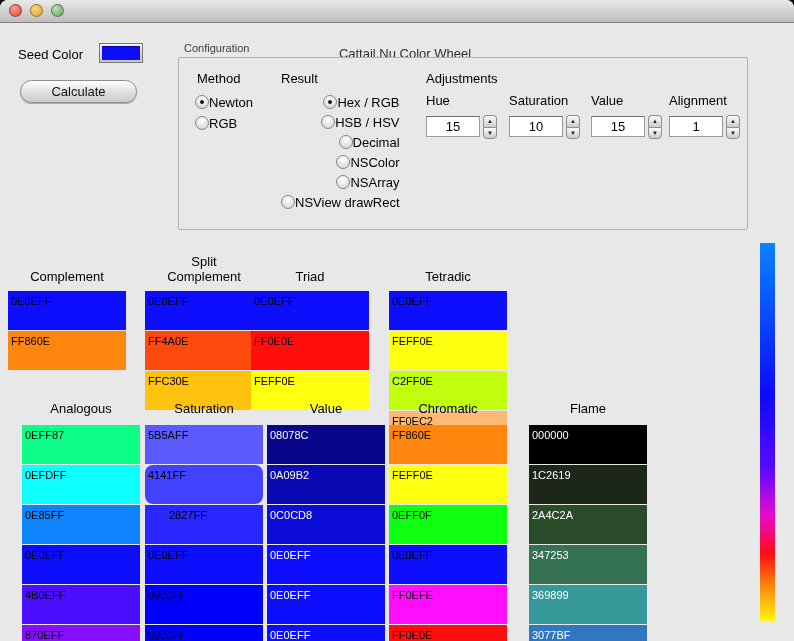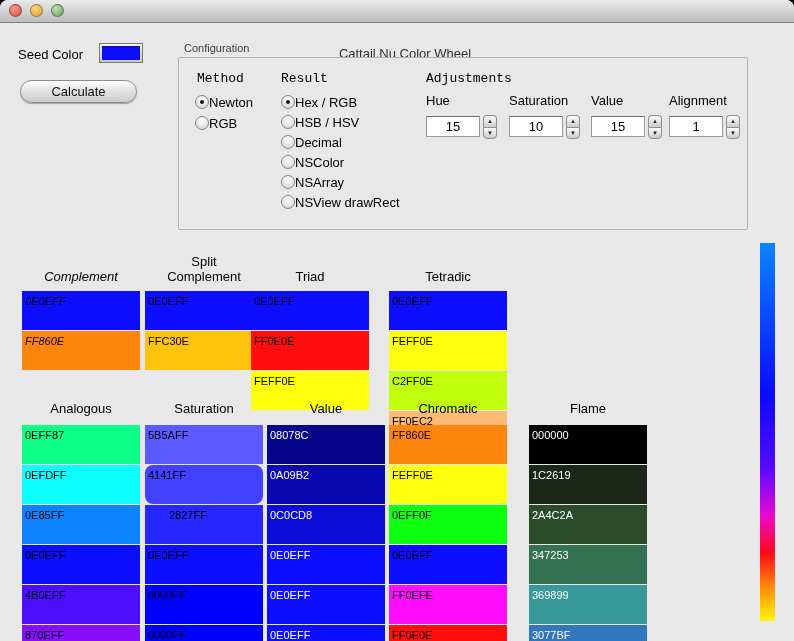--- a/index.html
+++ b/index.html
@@ -26,27 +26,27 @@
   .seed-fill{width:100%;height:100%;box-shadow:inset 0 1px 2px rgba(0,0,0,.45);}
   .aqua-btn{position:absolute;left:20px;top:57px;width:117px;height:23px;
     border-radius:12px;border:1px solid #8d8d8d;
     background:linear-gradient(#ffffff,#e3e3e3 45%,#cdcdcd);
     font:13px "Liberation Sans",sans-serif;color:#111;
     box-shadow:0 1px 1px rgba(0,0,0,.3);cursor:default;}
   
   .config-box{position:absolute;left:178px;top:34px;width:568px;height:171px;
     border:1px solid #b2b2b2;border-radius:2px;}
   .box-title{position:absolute;top:-16px;left:5px;font-size:11px;color:#3d3d3d;}
-  .col-label{position:absolute;font-size:13px;color:#000;font-family:Liberation Mono, monospace;}
+  .col-label{position:absolute;font-size:13px;color:#000;}
   .method-label{left:18px;top:13px;}
   .result-label{left:102px;top:13px;}
   .adj-label{left:247px;top:13px;}
   .radio-col{position:absolute;display:flex;flex-direction:column;}
   #method-radios{left:16px;top:36px;gap:5px;}
-  #result-radios{left:102px;top:36px;gap:4px;}
+  #result-radios{left:102px;top:36px;gap:4px;align-items:flex-end;}
   .radio-row{display:flex;align-items:center;height:16px;font-size:13px;}
   .radio{width:14px;height:14px;border-radius:50%;box-sizing:border-box;
     background:radial-gradient(circle at 50% 30%,#ffffff,#cfcfcf);
     border:1px solid #858585;position:relative;flex:0 0 auto;}
   .radio.on::after{content:"";position:absolute;left:4px;top:4px;width:4px;
     height:4px;border-radius:50%;background:#15151c;}
   .adj-field-label{position:absolute;top:35px;font-size:13px;}
   .adj-input{position:absolute;top:58px;width:54px;height:21px;box-sizing:border-box;
     border:1px solid #9a9a9a;border-top-color:#6f6f6f;background:#fff;
     font:13px "Liberation Sans",sans-serif;text-align:center;padding:0;}
@@ -150,32 +150,33 @@
           <div class="adj-field-label" style="left: 490px;">Alignment</div>
           <input class="adj-input" value="1" style="left: 490px;">
           <div class="stepper" style="left: 547px;">
             <div class="step step-up">▲</div>
             <div class="step step-down">▼</div>
           </div>
         </div>
     </div>
 
     <div id="groups">
-        <div class="group" style="left: 22px; top: 227px; font-style: italic;">
+        <div class="group" style="left: 8px; top: 227px;">
           <div class="group-hdr tall">
             <span class="hdr-text">Complement</span>
           </div>
           <div class="swatch" style="background: rgb(14, 14, 255); color: rgb(0, 0, 0);">0E0EFF</div>
           <div class="swatch" style="background: rgb(255, 134, 14); color: rgb(0, 0, 0);">FF860E</div>
         </div>
         <div class="group" style="left: 145px; top: 227px;">
           <div class="group-hdr tall">
             <span class="hdr-text">Split Complement</span>
           </div>
           <div class="swatch" style="background: rgb(14, 14, 255); color: rgb(0, 0, 0);">0E0EFF</div>
+          <div class="swatch" style="background: rgb(255, 74, 14); color: rgb(0, 0, 0);">FF4A0E</div>
           <div class="swatch" style="background: rgb(255, 195, 14); color: rgb(0, 0, 0);">FFC30E</div>
         </div>
         <div class="group" style="left: 251px; top: 227px;">
           <div class="group-hdr tall">
             <span class="hdr-text">Triad</span>
           </div>
           <div class="swatch" style="background: rgb(14, 14, 255); color: rgb(0, 0, 0);">0E0EFF</div>
           <div class="swatch" style="background: rgb(255, 14, 14); color: rgb(0, 0, 0);">FF0E0E</div>
           <div class="swatch" style="background: rgb(254, 255, 14); color: rgb(0, 0, 0);">FEFF0E</div>
         </div>

